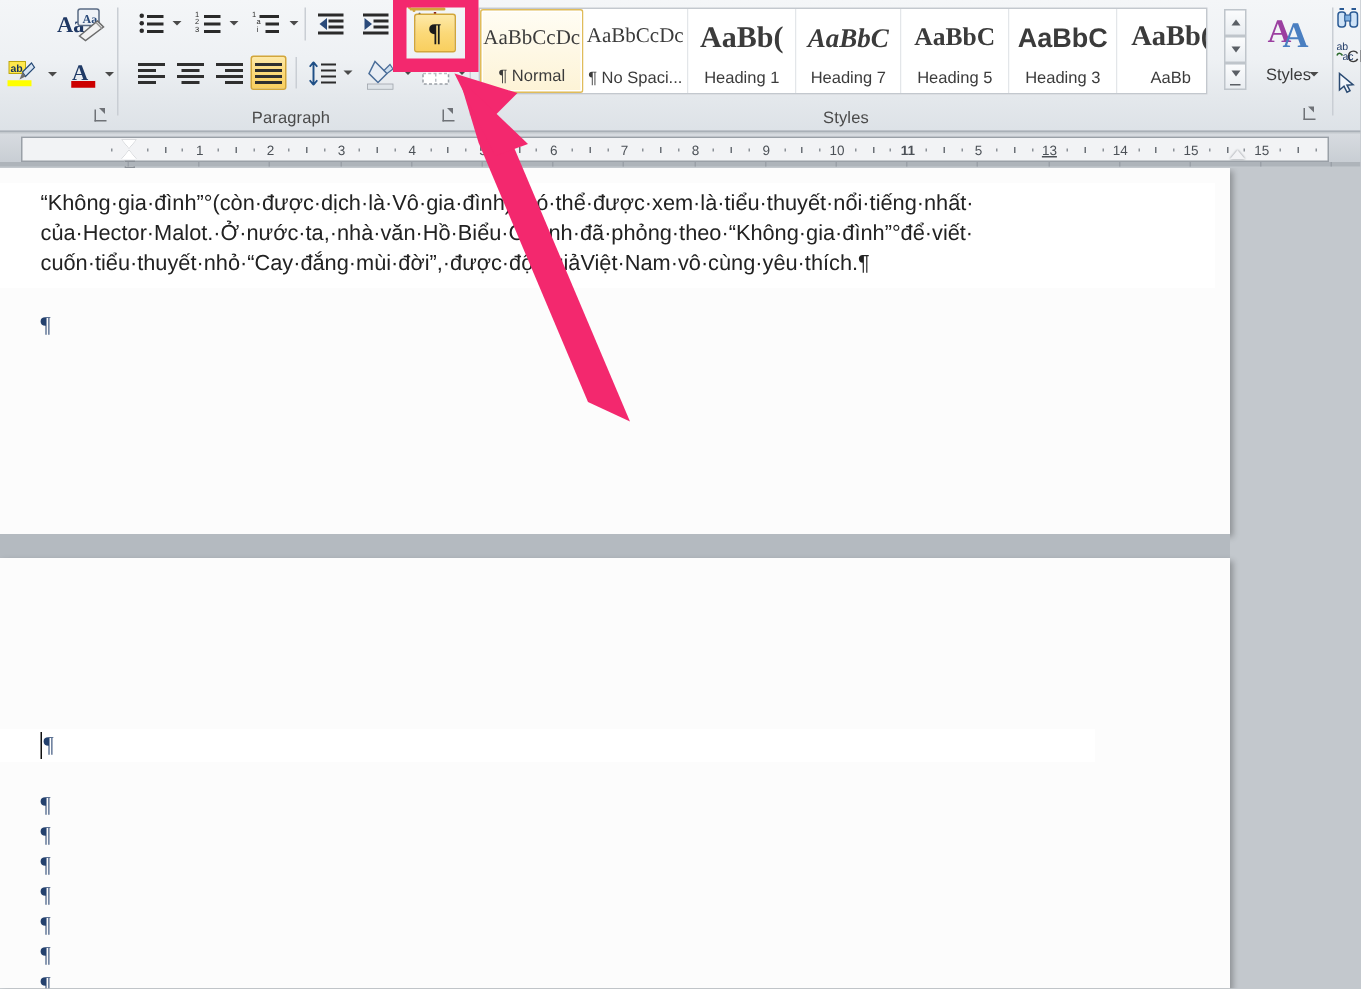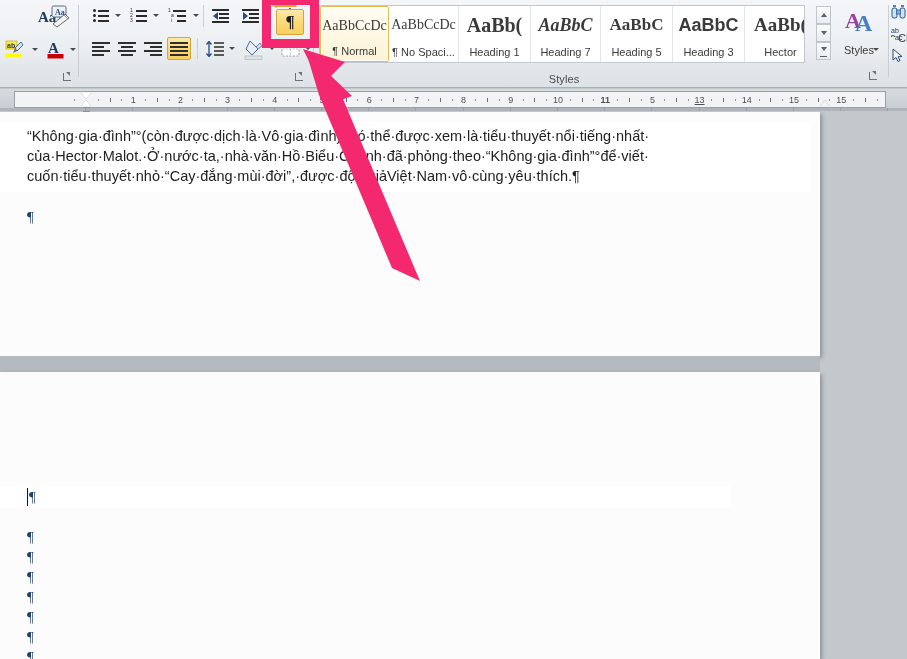--- a/index.html
+++ b/index.html
@@ -290,20 +290,21 @@
           <path d="M13 2 L13 14 M10 11 L13 15 L16 11" stroke="#8a2222" stroke-width="1.6" fill="none"></path>
         </svg>
       </div>
 
       <div class="rbtn pressed" style="left:193px;top:4px;width:0;height:0;"></div>
       <div class="rbtn pressed" id="pilcrowBtn" style="left:190px;top:4px;width:0;height:0;"></div>
       <div class="rbtn pressed" style="left:194px;top:5px;width:24px;height:0;"></div>
 
       <div class="rbtn pressed" style="left:196px;top:6px;width:0;height:0;"></div>
 
+      <div class="grp-label">Paragraph</div>
       <div class="dlg-launcher" style="left:215px;bottom:5px;"></div>
 
       <div class="rbtn" style="left:10px;top:38px;width:24px;height:21px;">
         <div class="alignicon" style="left:3px;top:4px;width:18px;">
           <i style="left:0;top:0;width:18px;"></i>
             <i style="left:0;top:4px;width:12px;"></i>
           <i style="left:0;top:8px;width:18px;"></i>
             <i style="left:0;top:12px;width:12px;"></i>
         </div>
       </div>
@@ -387,21 +388,21 @@
           <div class="style-item" style="left: 281px; width: 72px;">
             <div class="style-prev" style="font-family: &quot;Liberation Serif&quot;, serif; font-weight: bold; font-style: normal; font-size: 17px;">AaBbC</div>
             <div class="style-name">Heading 5</div>
           </div>
           <div class="style-item" style="left: 353px; width: 72px;">
             <div class="style-prev" style="font-family: &quot;Liberation Sans&quot;, sans-serif; font-weight: bold; font-style: normal; font-size: 18px;">AaBbC</div>
             <div class="style-name">Heading 3</div>
           </div>
           <div class="style-item" style="left: 425px; width: 72px;">
             <div class="style-prev" style="font-family: &quot;Liberation Serif&quot;, serif; font-weight: bold; font-style: normal; font-size: 19px;">AaBb(</div>
-            <div class="style-name">Hector</div>
+            <div class="style-name">AaBb</div>
           </div>
         </div>
       <div class="grp-label" style="left:0;width:500px;">Styles</div>
     </div>
 
     <div class="gal-scroll" style="left:816px;top:6px;">
       <span class="tri tri-up"></span>
     </div>
     <div class="gal-scroll" style="left:816px;top:24px;">
       <span class="tri tri-dn"></span>

